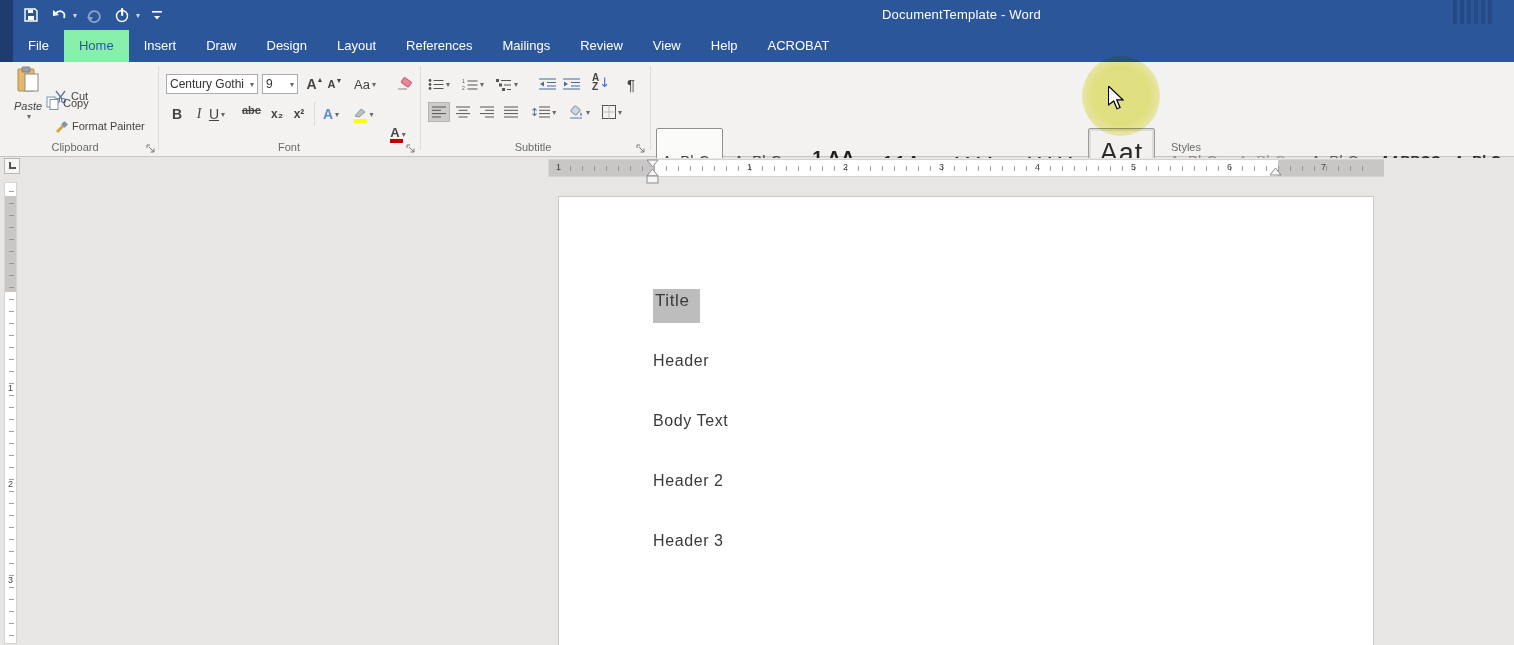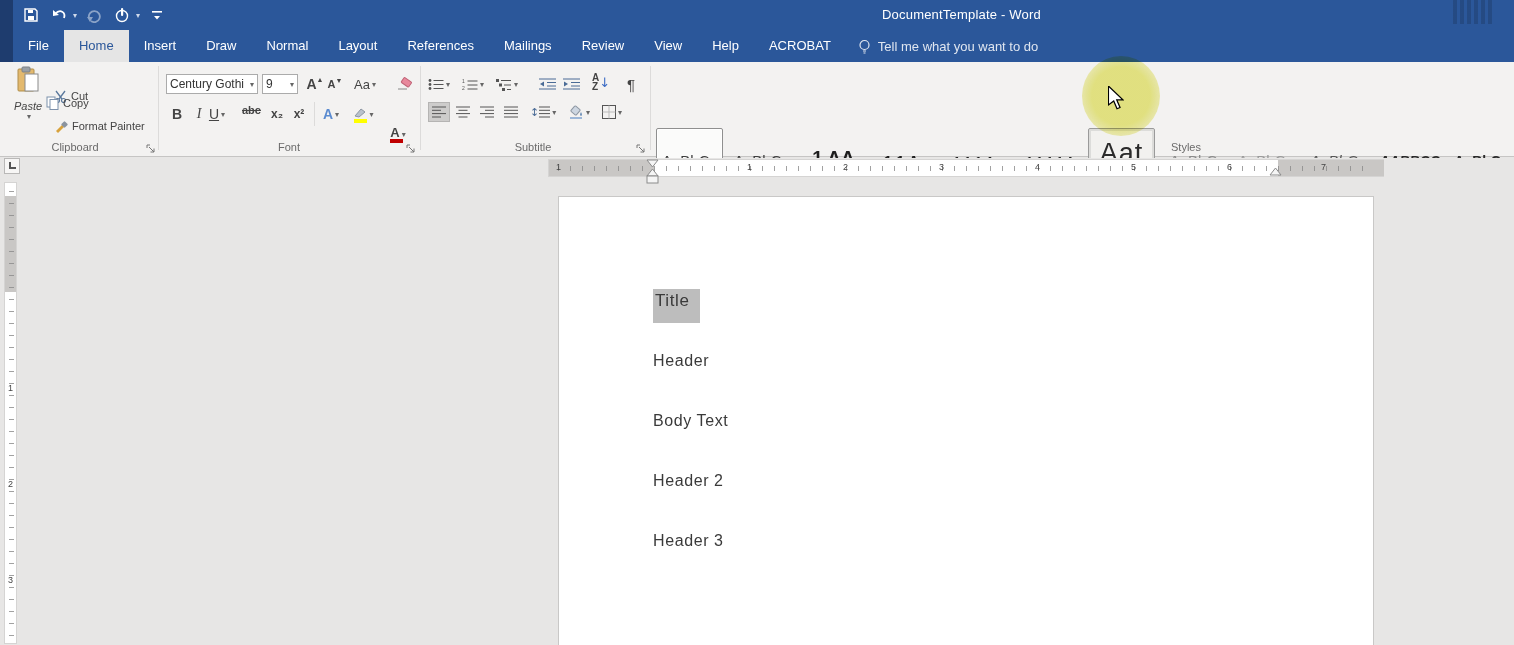--- a/index.html
+++ b/index.html
@@ -12,21 +12,21 @@
   .qat { position:absolute; left:20px; top:0; height:30px; display:flex; align-items:center; gap:6px; }
   .qat-btn { width:22px; height:22px; display:flex; align-items:center; justify-content:center; color:#fff; }
   .qat-arrow { color:#cfd9ea; font-size:8px; margin-left:-3px; font-family:"DejaVu Sans",sans-serif; }
   .win-title { position:absolute; left:882px; top:7px; color:#ffffff; font-size:13px; letter-spacing:.2px; }
   .watermark { position:absolute; left:1453px; top:0; width:40px; height:24px;
     background:repeating-linear-gradient(90deg,#24487f 0 4px, transparent 4px 7px); opacity:.85; }
 
   
   .tabrow { position:absolute; left:13px; top:30px; width:1501px; height:32px; background:#2b579a; display:flex; align-items:stretch; }
   .tab { color:#fff; font-size:13px; line-height:32px; padding:0 15px; cursor:default; }
-  .tab.active { background:#e5e5e5; color:#2b579a; }
+  .tab.active { background:#86efac; color:#2b579a; }
   .tellme { display:flex; align-items:center; gap:7px; margin-left:12px; color:rgba(255,255,255,.85); font-size:13px; }
 
   
   .ribbon { position:absolute; left:0; top:62px; width:1514px; height:95px; background:#f3f2f1; border-bottom:1px solid #c6c5c4; }
   .vsep { position:absolute; top:4px; width:1px; height:84px; background:#dcdbda; }
   .group-label { position:absolute; bottom:3px; font-size:11px; color:#6b6b6b; text-align:center; }
   .launcher { position:absolute; bottom:3px; width:12px; height:12px; }
 
   .small-btn { position:absolute; display:flex; align-items:center; gap:4px; font-size:11px; color:#444; height:20px; }
   .glyph-btn { position:absolute; height:20px; min-width:18px; display:flex; align-items:center; justify-content:center; font-size:13px; color:#444; }
@@ -138,35 +138,28 @@
   <span class="win-title">DocumentTemplate  -  Word</span>
   <div class="watermark"></div>
 </div>
 <div class="corner-strip"></div>
 
 <div class="tabrow">
   <span class="tab">File</span>
   <span class="tab active">Home</span>
   <span class="tab">Insert</span>
   <span class="tab">Draw</span>
-  <span class="tab">Normal</span>
+  <span class="tab">Design</span>
   <span class="tab">Layout</span>
   <span class="tab">References</span>
   <span class="tab">Mailings</span>
   <span class="tab">Review</span>
   <span class="tab">View</span>
   <span class="tab">Help</span>
   <span class="tab">ACROBAT</span>
-  <span class="tellme">
-    <svg width="13" height="15" viewBox="0 0 13 15">
-        <circle cx="6.5" cy="6" r="4.5" fill="none" stroke="rgba(255,255,255,.85)" stroke-width="1.2"></circle>
-        <path d="M5 12 h3 M5.5 14 h2" stroke="rgba(255,255,255,.85)" stroke-width="1.2"></path>
-      </svg>
-    <span>Tell me what you want to do</span>
-  </span>
 </div>
 
 <div class="ribbon">
 
   <div class="paste-btn">
     <svg width="26" height="30" viewBox="0 0 26 30">
       <rect x="3" y="3" width="16" height="22" rx="1" fill="#e3b96e" stroke="#b08e4a"></rect>
       <rect x="7" y="1" width="8" height="5" rx="1" fill="#9aa0a6" stroke="#7c8187"></rect>
       <rect x="10" y="8" width="13" height="17" fill="#fff" stroke="#8a8a8a"></rect>
     </svg>

